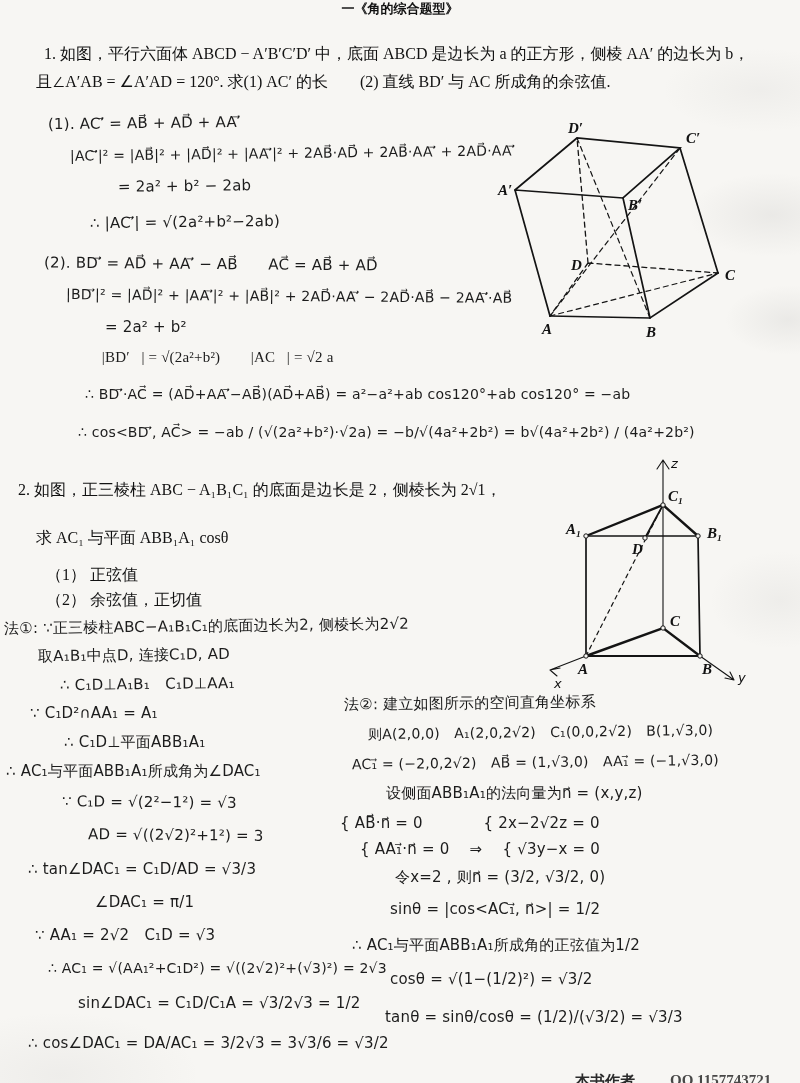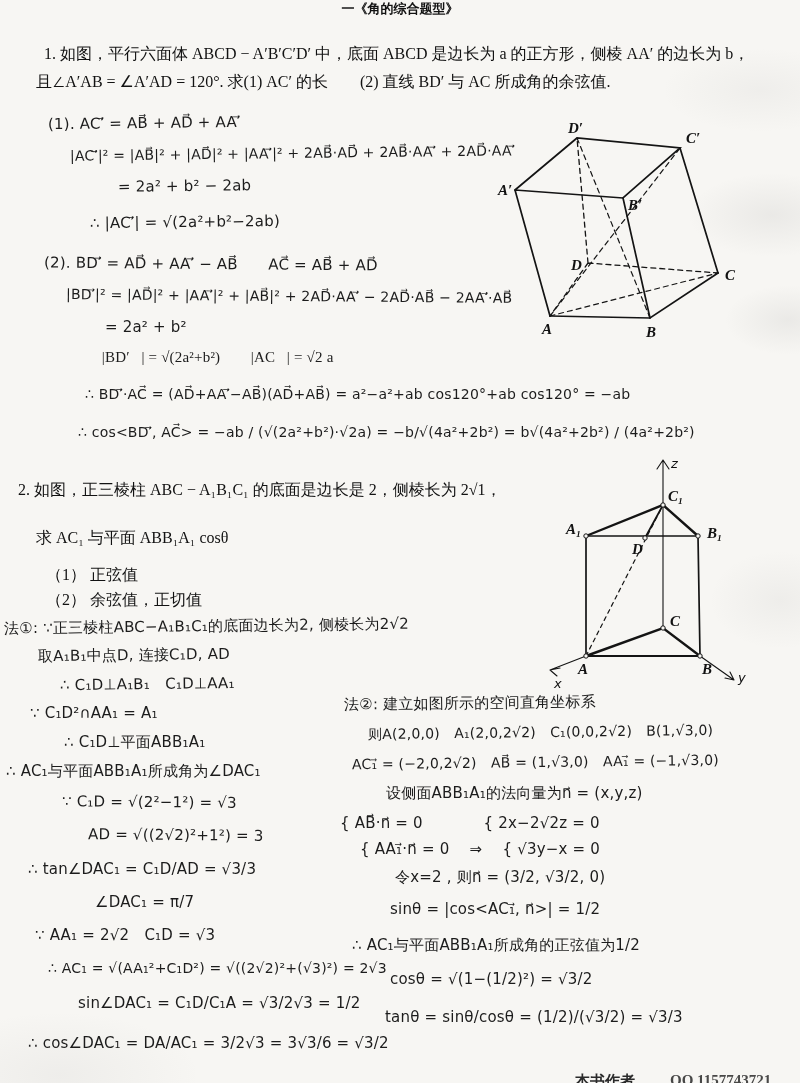--- a/index.html
+++ b/index.html
@@ -113,21 +113,21 @@
 
 <div class="abs hand big tilt1" style="left:4px;top:617px;">法①: ∵正三棱柱ABC−A₁B₁C₁的底面边长为2, 侧棱长为2√2</div>
 <div class="abs hand big tilt1" style="left:38px;top:646px;">取A₁B₁中点D, 连接C₁D, AD</div>
 <div class="abs hand big tilt1" style="left:60px;top:675px;">∴ C₁D⊥A₁B₁　C₁D⊥AA₁</div>
 <div class="abs hand big" style="left:30px;top:704px;">∵ C₁D²∩AA₁ = A₁</div>
 <div class="abs hand big" style="left:20px;top:733px;margin-left:44px;">∴ C₁D⊥平面ABB₁A₁</div>
 <div class="abs hand big" style="left:6px;top:762px;">∴ AC₁与平面ABB₁A₁所成角为∠DAC₁</div>
 <div class="abs hand big tilt2" style="left:62px;top:793px;">∵ C₁D = √(2²−1²) = √3</div>
 <div class="abs hand big tilt2" style="left:88px;top:826px;">AD = √((2√2)²+1²) = 3</div>
 <div class="abs hand big" style="left:28px;top:860px;">∴ tan∠DAC₁ = C₁D/AD = √3/3</div>
-<div class="abs hand big" style="left:95px;top:893px;">∠DAC₁ = π/7</div>
+<div class="abs hand big" style="left:95px;top:893px;">∠DAC₁ = π/1</div>
 <div class="abs hand big" style="left:35px;top:926px;">∵ AA₁ = 2√2　C₁D = √3</div>
 <div class="abs hand" style="left:28px;top:960px;margin-left:20px;">∴ AC₁ = √(AA₁²+C₁D²) = √((2√2)²+(√3)²) = 2√3</div>
 <div class="abs hand big" style="left:78px;top:994px;">sin∠DAC₁ = C₁D/C₁A = √3/2√3 = 1/2</div>
 <div class="abs hand big" style="left:28px;top:1034px;">∴ cos∠DAC₁ = DA/AC₁ = 3/2√3 = 3√3/6 = √3/2</div>
 
 <div class="abs hand big tilt1" style="left:344px;top:694px;">法②: 建立如图所示的空间直角坐标系</div>
 <div class="abs hand tilt1" style="left:368px;top:724px;">则A(2,0,0)　A₁(2,0,2√2)　C₁(0,0,2√2)　B(1,√3,0)</div>
 <div class="abs hand tilt1" style="left:352px;top:754px;">AC₁⃗ = (−2,0,2√2)　AB⃗ = (1,√3,0)　AA₁⃗ = (−1,√3,0)</div>
 <div class="abs hand big" style="left:342px;top:784px;margin-left:44px;">设侧面ABB₁A₁的法向量为n⃗ = (x,y,z)</div>
 <div class="abs hand big" style="left:340px;top:814px;">{ AB⃗·n⃗ = 0　　　　{ 2x−2√2z = 0</div>

